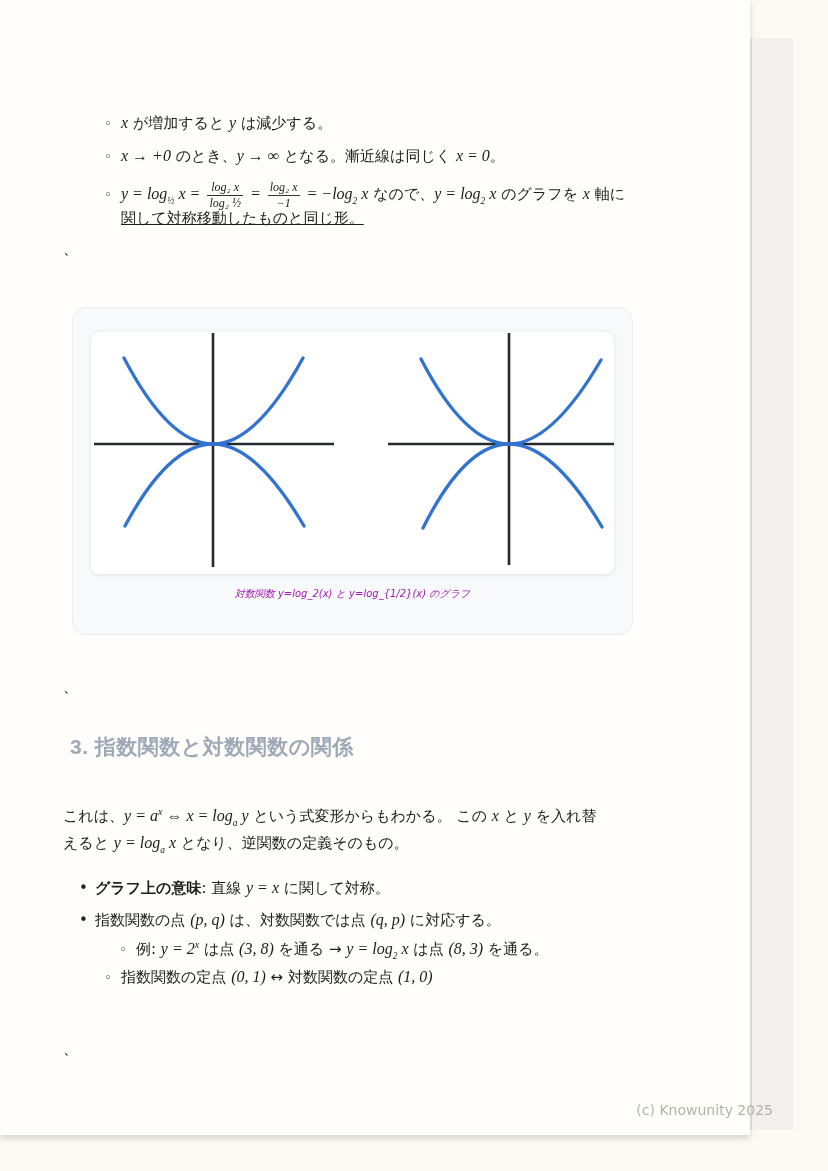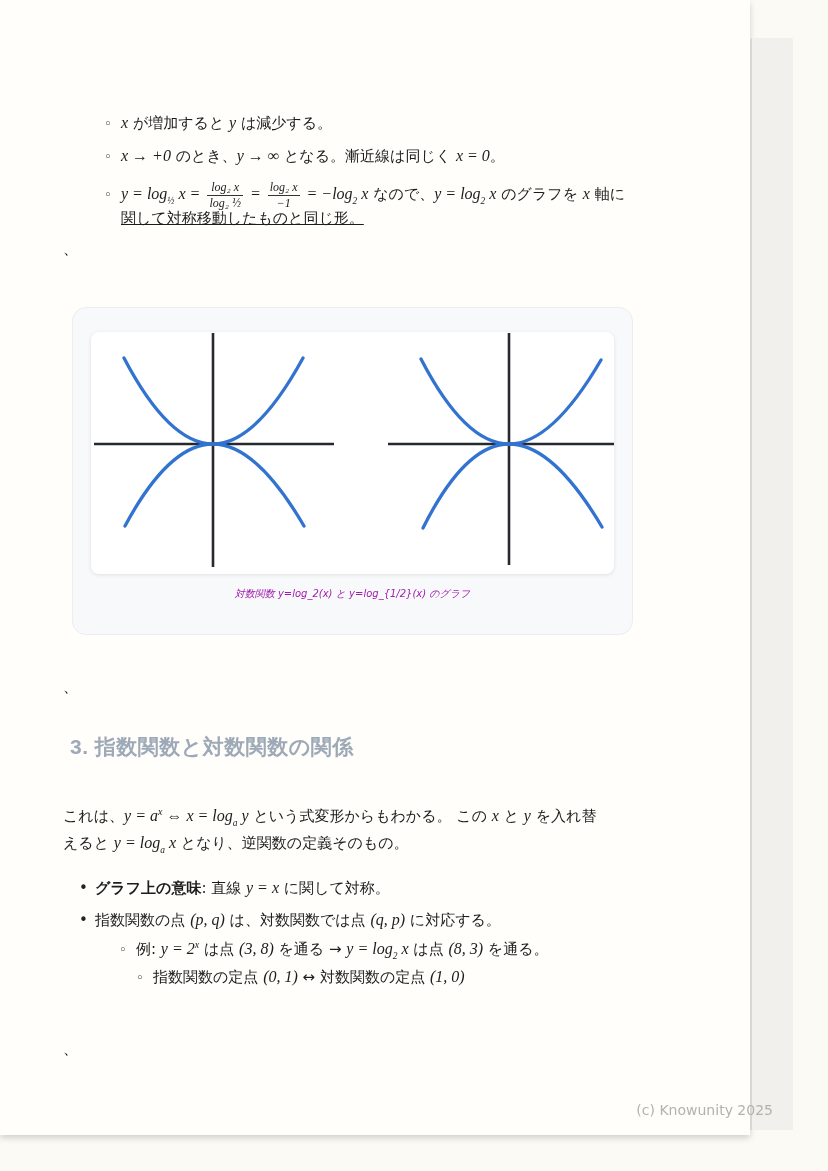--- a/index.html
+++ b/index.html
@@ -114,21 +114,21 @@
 
   <div class="row" style="left:79px; top:878px;">
     <span class="marker">•</span><span><span class="b">グラフ上の意味</span><span class="j">: 直線 </span><span class="m">y = x</span><span class="j"> に関して対称。</span></span>
   </div>
   <div class="row" style="left:79px; top:910px;">
     <span class="marker">•</span><span><span class="j">指数関数の点 </span><span class="m">(p, q)</span><span class="j"> は、対数関数では点 </span><span class="m">(q, p)</span><span class="j"> に対応する。</span></span>
   </div>
   <div class="row" style="left:104px; top:939px;margin-left:15px;">
     <span class="marker circ">◦</span><span><span class="j">例: </span><span class="m">y = 2</span><sup>x</sup><span class="j"> は点 </span><span class="m">(3, 8)</span><span class="j"> を通る → </span><span class="m">y = log</span><sub>2</sub><span class="m"> x</span><span class="j"> は点 </span><span class="m">(8, 3)</span><span class="j"> を通る。</span></span>
   </div>
-  <div class="row" style="left:104px; top:967px;margin-left:32px;">
+  <div class="row" style="left:104px; top:967px;">
     <span class="marker circ">◦</span><span><span class="j">指数関数の定点 </span><span class="m">(0, 1)</span><span class="j"> ↔ 対数関数の定点 </span><span class="m">(1, 0)</span></span>
   </div>
 
   <div class="comma" style="top:1040px;">、</div>
 
   <div class="footer">(c) Knowunity 2025</div>
 </div>
 
 <div class="side-strip"></div>
 

